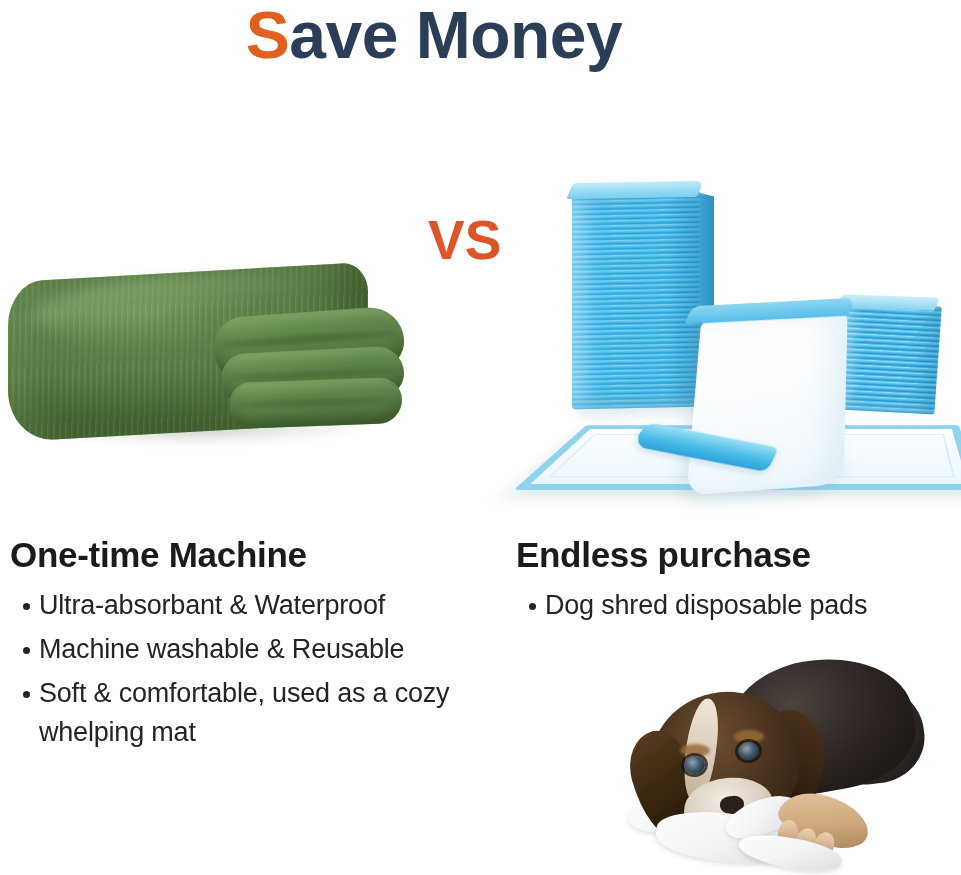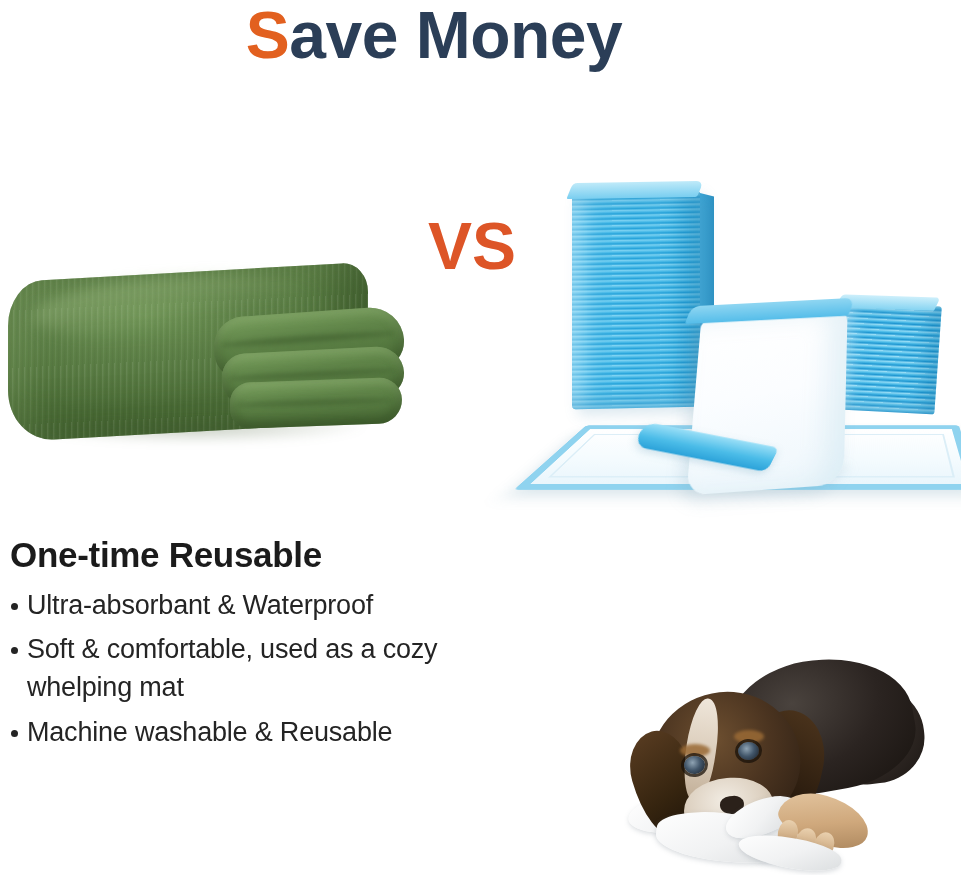--- a/index.html
+++ b/index.html
@@ -39,21 +39,21 @@
   }
   .initial-cap {
     color: #e2601f;
   }
 
   
   .vs-badge {
     position: absolute;
     left: 428px;
     top: 213px;
-    font-size: 66px;
+    font-size: 55px;
     font-weight: 700;
     color: #dd5527;
     letter-spacing: 0px;
     line-height: 1;
   }
 
   
   .blanket {
     position: absolute;
     left: 8px;
@@ -250,21 +250,21 @@
     font-size: 35px;
     font-weight: 700;
     color: #1b1b1b;
     letter-spacing: -0.3px;
     line-height: 1.08;
     margin: 0 0 12px 0;
     white-space: nowrap;
   }
   .bullet-list {
     list-style: none;
-    margin: 0;
+    margin: 12px;
     padding: 0;
   }
   .bullet-item {
     position: relative;
     font-size: 27px;
     font-weight: 300;
     color: #242424;
     line-height: 1.42;
     letter-spacing: -0.2px;
     padding-left: 17px;
@@ -448,28 +448,34 @@
     <div class="stack-tall-top"></div>
     <div class="stack-right"></div>
     <div class="stack-right-top"></div>
     <div class="pad-fold-shadow"></div>
     <div class="pad-unfolded"></div>
     <div class="pad-unfolded-lip"></div>
     <div class="pad-strip"></div>
   </div>
 
   <div class="col col-left">
-    <h2 class="col-heading">One-time Reusable</h2>
+    <h2 class="col-heading">One-time Machine</h2>
     <ul class="bullet-list">
       <li class="bullet-item">Ultra-absorbant &amp; Waterproof</li>
+      <li class="bullet-item">Machine washable &amp; Reusable</li>
       <li class="bullet-item">Soft &amp; comfortable, used as a cozy whelping mat</li>
-      <li class="bullet-item">Machine washable &amp; Reusable</li>
     </ul>
   </div>
 
+  <div class="col col-right">
+    <h2 class="col-heading">Endless purchase</h2>
+    <ul class="bullet-list">
+      <li class="bullet-item">Dog shred disposable pads</li>
+    </ul>
+  </div>
 
   <div class="puppy">
     <div class="shred shred-1"></div>
     <div class="puppy-haunch"></div>
     <div class="puppy-body"></div>
     <div class="puppy-ear-r"></div>
     <div class="puppy-head"></div>
     <div class="puppy-ear-l"></div>
     <div class="puppy-blaze"></div>
     <div class="puppy-brow puppy-brow-l"></div>

